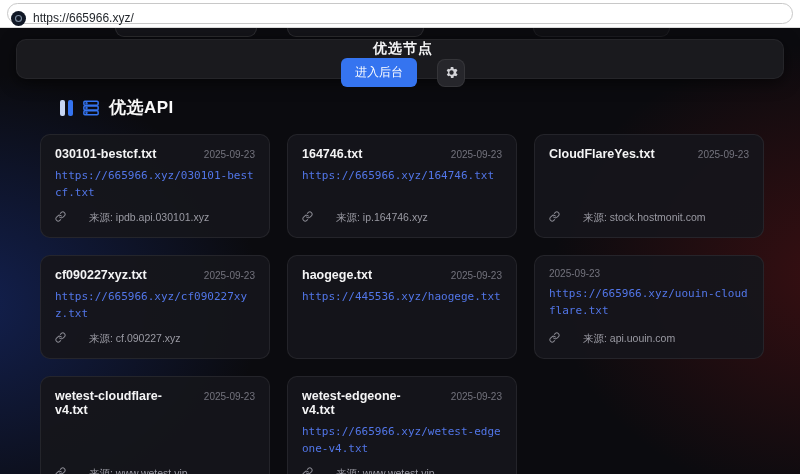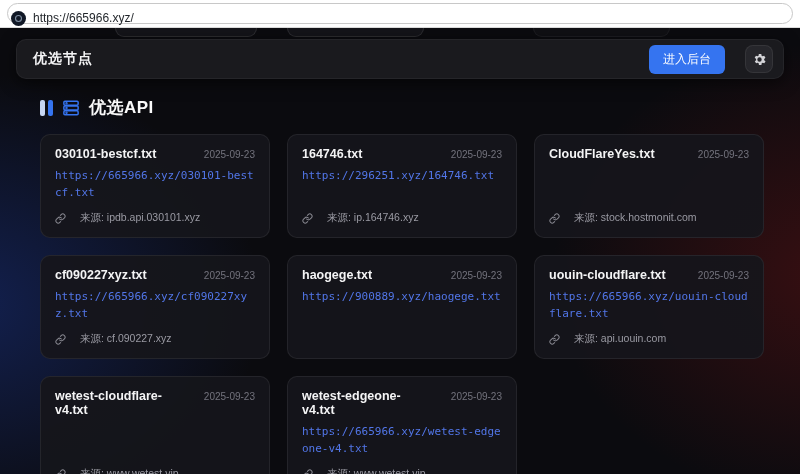--- a/index.html
+++ b/index.html
@@ -15,40 +15,40 @@
   
   .page { position: absolute; top: 28px; left: 0; right: 0; bottom: 0;
     background:
       radial-gradient(420px 330px at -4% 62%, rgba(30,64,175,0.40), transparent 70%),
       radial-gradient(400px 330px at 104% 55%, rgba(140,22,22,0.34), transparent 70%),
       #0b0b0f;
   }
 
   .remnant { position: absolute; top: 0; height: 9px; border: 1px solid rgba(255,255,255,0.10); border-top: none; border-radius: 0 0 9px 9px; background: rgba(26,26,30,0.65); }
 
-  .topbar { position: relative; margin: 11px 16px 0; height: 40px; background: #1a1a1e; border: 1px solid rgba(255,255,255,0.05); border-radius: 10px; display: flex; align-items: center; justify-content: space-between; padding: 0 10px 0 16px; box-shadow: 0 4px 16px rgba(0,0,0,0.55); }
+  .topbar { position: relative; margin: 11px 16px 0; height: 40px; background: #1a1a1e; border: 1px solid rgba(255,255,255,0.05); border-radius: 10px; display: flex; align-items: center; justify-content: space-between; padding: 0 10px 0 16px; box-shadow: 0 4px 16px rgba(0,0,0,0.55); flex-direction: column; }
   .topbar-title { font-size: 14px; font-weight: bold; color: #f4f4f5; letter-spacing: 1px; }
   .topbar-actions { display: flex; align-items: center; gap: 20px; }
   .admin-btn { background: var(--accent, #3574f0); color: #fff; font-size: 12px; padding: 6px 14px; border-radius: 6px; border: none; cursor: pointer; font-family: inherit; }
   .gear-btn { width: 28px; height: 28px; border-radius: 8px; background: #26262b; border: 1px solid rgba(255,255,255,0.07); display: flex; align-items: center; justify-content: center; color: #d4d4d8; cursor: pointer; }
 
-  .section-head { display: flex; align-items: center; gap: 9px; margin: 17px 40px 0; }
+  .section-head { display: flex; align-items: center; gap: 9px; margin: 17px 60px 0; }
   .accent-bars { display: flex; gap: 3px; align-items: center; }
   .accent-bars .b1 { width: 5px; height: 16px; border-radius: 2px; background: #c7d6f3; }
   .accent-bars .b2 { width: 5px; height: 16px; border-radius: 2px; background: var(--accent, #3574f0); }
   .section-icon { color: var(--accent, #3574f0); display: flex; }
   .section-title { font-size: 17px; font-weight: bold; color: #fafafa; letter-spacing: 0.5px; }
 
   .cards-grid { display: grid; grid-template-columns: repeat(3, 1fr); gap: 17px; margin: 15px 36px 0 40px; align-items: stretch; }
   .card { background: rgba(22,22,27,0.93); border: 1px solid rgba(255,255,255,0.07); border-radius: 10px; padding: 12px 14px; display: flex; flex-direction: column; }
   .card-head { display: flex; justify-content: space-between; align-items: baseline; gap: 20px; }
   .card-title { font-size: 12.5px; font-weight: bold; color: #f4f4f5; }
   .card-date { font-size: 10px; color: #73737d; white-space: nowrap; text-align: center; }
   .card-link { margin-top: 6px; font-family: "DejaVu Sans Mono", "Liberation Mono", monospace; font-size: 11px; line-height: 1.55; color: var(--link, #5276e8); word-break: break-all; text-decoration: none; display: block; cursor: pointer; }
-  .card-source { margin-top: auto; padding-top: 10px; display: flex; align-items: center; gap: 14px; font-size: 10.5px; color: #9a9aa3; }
+  .card-source { margin-top: auto; padding-top: 10px; display: flex; gap: 23px; font-size: 10.5px; color: #9a9aa3; }
   .card-source svg { flex: 0 0 auto; opacity: 0.85; }
 </style>
 </head>
 <body>
 
 <div class="screen">
 
   <div class="browser-bar">
     <div class="url-pill">
       <span class="site-icon">
@@ -113,21 +113,21 @@
               </svg>
       </span>
       <span>来源: ipdb.api.030101.xyz</span>
     </div>
   </div>
         <div class="card">
     <div class="card-head">
       <span class="card-title">164746.txt</span>
       <span class="card-date">2025-09-23</span>
     </div>
-    <a class="card-link">https://296251.xyz/164746.txt</a>
+    <a class="card-link">https://665966.xyz/164746.txt</a>
     <div class="card-source">
       <span style="display:flex;">
         <svg width="11" height="11" viewBox="0 0 24 24" fill="none" stroke="currentColor" stroke-width="2.2" stroke-linecap="round">
                 <path d="M10 13a5 5 0 0 0 7.54.54l3-3a5 5 0 0 0-7.07-7.07l-1.72 1.71"></path>
                 <path d="M14 11a5 5 0 0 0-7.54-.54l-3 3a5 5 0 0 0 7.07 7.07l1.71-1.71"></path>
               </svg>
       </span>
       <span>来源: ip.164746.xyz</span>
     </div>
   </div>
@@ -160,25 +160,24 @@
               </svg>
       </span>
       <span>来源: cf.090227.xyz</span>
     </div>
   </div>
         <div class="card">
     <div class="card-head">
       <span class="card-title">haogege.txt</span>
       <span class="card-date">2025-09-23</span>
     </div>
-    <a class="card-link">https://900889.xyz/haogege.txt</a>
-  </div>
-        <div class="card">
-    <div class="card-head">
-      <span class="card-title">uouin-cloudflare.txt</span>
+    <a class="card-link">https://445536.xyz/haogege.txt</a>
+  </div>
+        <div class="card">
+    <div class="card-head">
       <span class="card-date">2025-09-23</span>
     </div>
     <a class="card-link">https://665966.xyz/uouin-cloudflare.txt</a>
     <div class="card-source">
       <span style="display:flex;">
         <svg width="11" height="11" viewBox="0 0 24 24" fill="none" stroke="currentColor" stroke-width="2.2" stroke-linecap="round">
                 <path d="M10 13a5 5 0 0 0 7.54.54l3-3a5 5 0 0 0-7.07-7.07l-1.72 1.71"></path>
                 <path d="M14 11a5 5 0 0 0-7.54-.54l-3 3a5 5 0 0 0 7.07 7.07l1.71-1.71"></path>
               </svg>
       </span>

